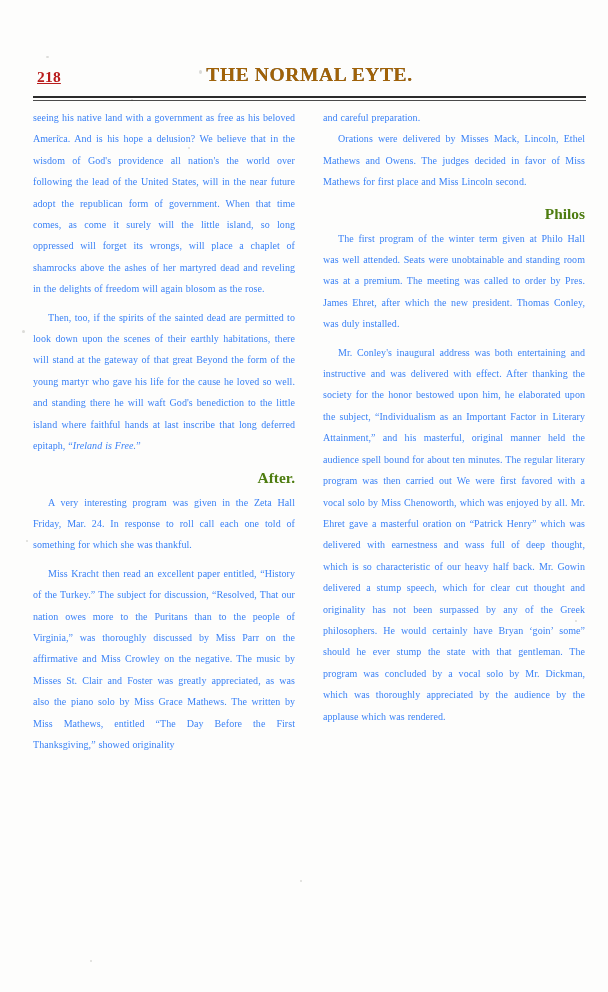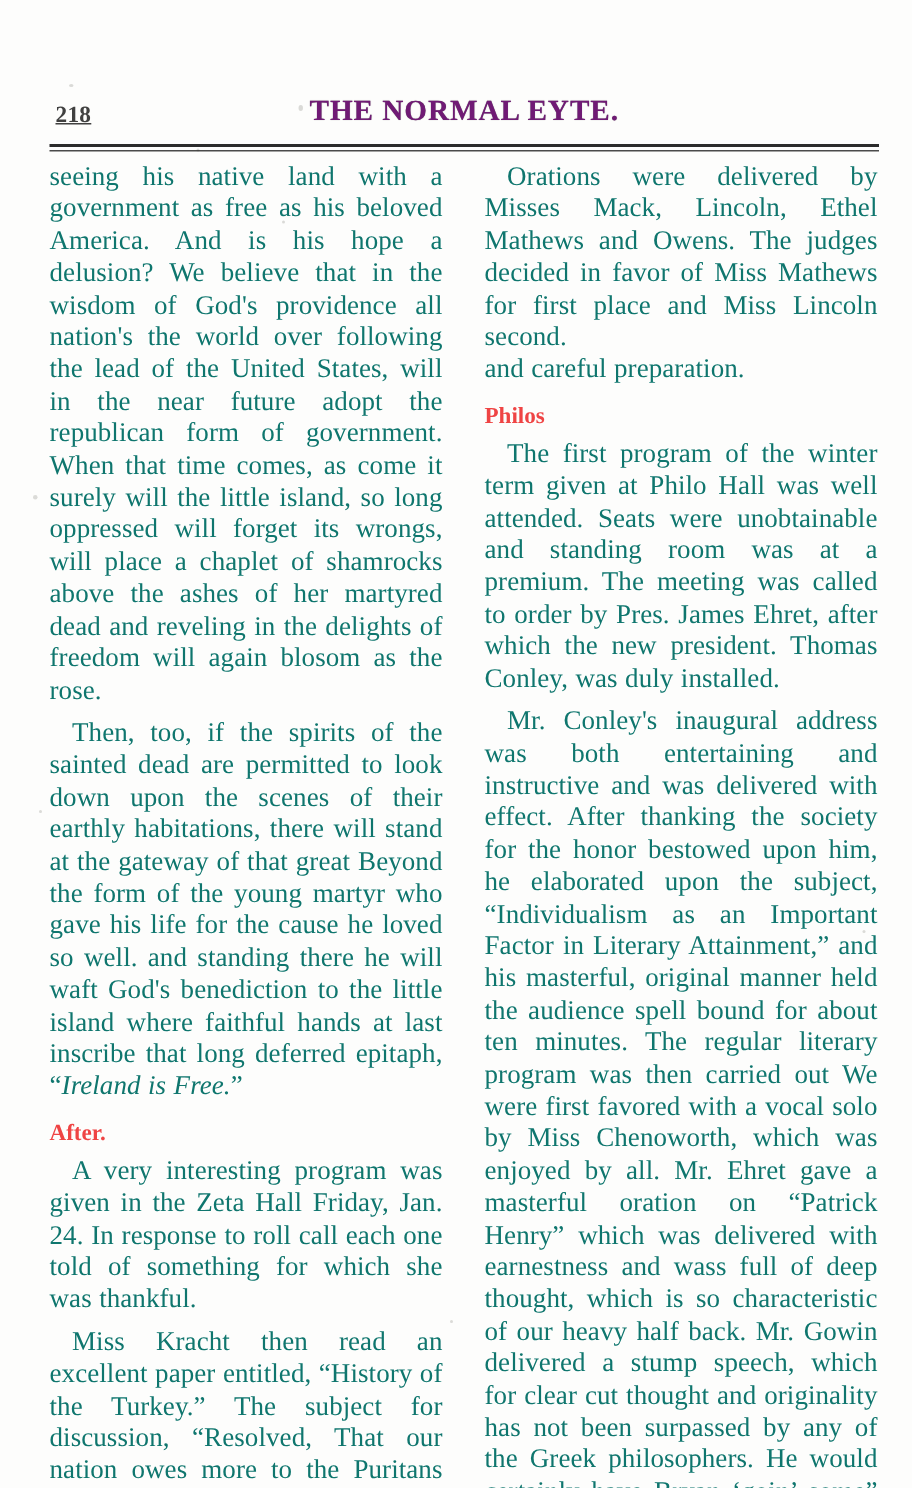--- a/index.html
+++ b/index.html
@@ -45,33 +45,33 @@
     top: 64px;
     height: 30px;
   }
   .folio {
     position: absolute;
     left: 4px;
     top: 4px;
     font-size: 15.5px;
     font-weight: bold;
     letter-spacing: .2px;
-    color: #404040;
+    color: #b91c1c;
     text-decoration: underline;
   }
   .head-title {
     position: absolute;
     left: 0;
     right: 0;
     top: 0;
     text-align: center;
     font-size: 19.5px;
     font-weight: bold;
     letter-spacing: .6px;
-    color: #701a75;
+    color: #a16207;
     text-shadow: 0 0 .5px rgba(0,0,0,.55);
   }
 
   .rule-double {
     position: absolute;
     left: 33px;
     right: 22px;
     top: 96px;
     height: 5px;
   }
@@ -97,38 +97,38 @@
   .col {
     position: absolute;
     top: 0;
     width: 262px;
   }
   .col-left  { left: 0; }
   .col-right { left: 290px; }
 
   p.para {
     margin: 0;
-    font-size: 18px;
+    font-size: 10px;
     line-height: 21.4px;
     text-align: justify;
     text-justify: inter-word;
     letter-spacing: .05px;
     word-spacing: .4px;
     hyphens: manual;
-    color: #0f766e;
+    color: #3b82f6;
   }
   p.para.indent { text-indent: 15px; }
   p.para.gap    { margin-top: 7px; }
 
   .section-head {
     margin: 10px 0 3px;
-    text-align: left;
+    text-align: right;
     font-size: 15.4px;
     line-height: 22px;
-    color: #ef4444;
+    color: #4d7c0f;
   }
 
   em.title-italic {
   }
 </style>
 </head>
 <body>
 
 <div class="page">
 
@@ -155,31 +155,31 @@
   <div class="columns">
 
     <div class="col col-left">
 
       <p class="para">seeing his native land with a government as free as his beloved America. And is his hope a delusion? We believe that in the wisdom of God's providence all nation's the world over following the lead of the United States, will in the near future adopt the republican form of government. When that time comes, as come it surely will the little island, so long oppressed will forget its wrongs, will place a chaplet of shamrocks above the ashes of her martyred dead and reveling in the delights of freedom will again blosom as the rose.</p>
 
       <p class="para indent gap"><span>Then, too, if the spirits of the sainted dead are permitted to look down upon the scenes of their earthly habitations, there will stand at the gateway of that great Beyond the form of the young martyr who gave his life for the cause he loved so well. and standing there he will waft God's benediction to the little island where faithful hands at last inscribe that long deferred epitaph, “</span><em class="title-italic">Ireland is Free.</em><span>”</span></p>
 
       <h2 class="section-head">After.</h2>
 
-      <p class="para indent">A very interesting program was given in the Zeta Hall Friday, Jan. 24. In response to roll call each one told of something for which she was thankful.</p>
+      <p class="para indent">A very interesting program was given in the Zeta Hall Friday, Mar. 24. In response to roll call each one told of something for which she was thankful.</p>
 
       <p class="para indent gap">Miss Kracht then read an excellent paper entitled, “History of the Turkey.” The subject for discussion, “Resolved, That our nation owes more to the Puritans than to the people of Virginia,” was thoroughly discussed by Miss Parr on the affirmative and Miss Crowley on the negative. The music by Misses St. Clair and Foster was greatly appreciated, as was also the piano solo by Miss Grace Mathews. The written by Miss Mathews, entitled “The Day Before the First Thanksgiving,” showed originality</p>
 
     </div>
 
     <div class="col col-right">
 
+      <p class="para">and careful preparation.</p>
+
       <p class="para indent">Orations were delivered by Misses Mack, Lincoln, Ethel Mathews and Owens. The judges decided in favor of Miss Mathews for first place and Miss Lincoln second.</p>
-
-      <p class="para">and careful preparation.</p>
 
       <h2 class="section-head">Philos</h2>
 
       <p class="para indent">The first program of the winter term given at Philo Hall was well attended. Seats were unobtainable and standing room was at a premium. The meeting was called to order by Pres. James Ehret, after which the new president. Thomas Conley, was duly installed.</p>
 
       <p class="para indent gap">Mr. Conley's inaugural address was both entertaining and instructive and was delivered with effect. After thanking the society for the honor bestowed upon him, he elaborated upon the subject, “Individualism as an Important Factor in Literary Attainment,” and his masterful, original manner held the audience spell bound for about ten minutes. The regular literary program was then carried out We were first favored with a vocal solo by Miss Chenoworth, which was enjoyed by all. Mr. Ehret gave a masterful oration on “Patrick Henry” which was delivered with earnestness and wass full of deep thought, which is so characteristic of our heavy half back. Mr. Gowin delivered a stump speech, which for clear cut thought and originality has not been surpassed by any of the Greek philosophers. He would certainly have Bryan ‘goin’ some” should he ever stump the state with that gentleman. The program was concluded by a vocal solo by Mr. Dickman, which was thoroughly appreciated by the audience by the applause which was rendered.</p>
 
     </div>
 
   </div>

